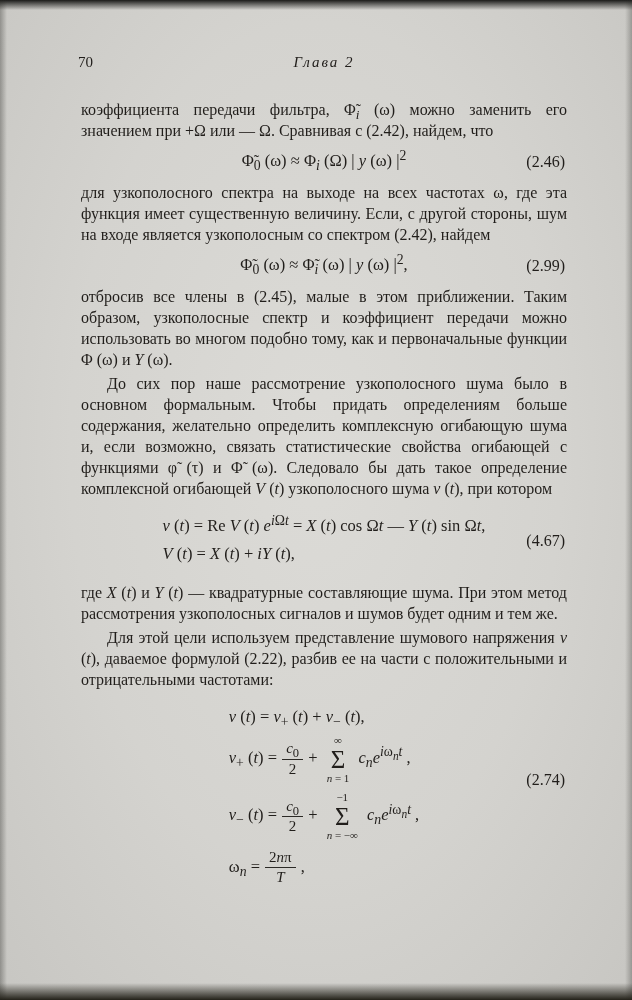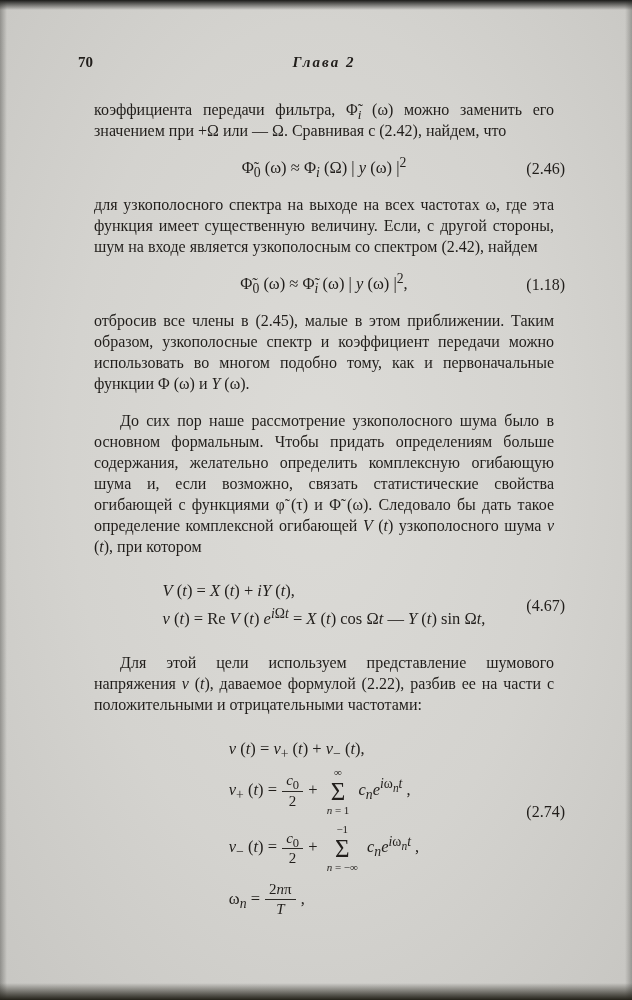--- a/index.html
+++ b/index.html
@@ -20,26 +20,26 @@
   .scan::after {
     content:""; position:absolute; bottom:0; left:0; right:0; height:17px;
     background:linear-gradient(rgba(30,30,28,0), #232119);
   }
   .edge-l, .edge-r { position:absolute; top:0; bottom:0; width:7px; }
   .edge-l { left:0;  background:linear-gradient(to right, rgba(40,40,36,.35), rgba(40,40,36,0)); }
   .edge-r { right:0; background:linear-gradient(to left,  rgba(40,40,36,.30), rgba(40,40,36,0)); }
 
   .page-col { position:absolute; left:78px; top:54px; width:492px; }
 
-  .running-head { position:relative; text-align:center; font-size:15px; margin-bottom:28px;font-weight:bold; }
+  .running-head { position:relative; text-align:center; font-size:15px; margin-bottom:28px; }
   .folio { position:absolute; left:0; top:0; }
   .chap  { font-style:italic; letter-spacing:2px;text-align:right; }
 
   .body-text { font-size:16px; line-height:21px; text-align:justify; }
-  p.para { margin:16px; }
+  p.para { margin:3px; }
   p.indent { text-indent:26px; }
 
   .eq, .eq-group { position:relative; text-align:center; font-size:16.5px; margin:9px 0 11px; }
   .eq-num {
     position:absolute; right:5px; top:50%; transform:translateY(-50%);
     font-size:16px; font-style:normal;
   }
   .eq-group.num-high .eq-num { top:41%; }
   .eq-lines { display:inline-block; text-align:left; }
   .eq-line { margin:7px 0; white-space:nowrap; }
@@ -74,35 +74,36 @@
 
       <div class="eq">
         <span class="eq-body">Φ̃<sub>0</sub> (ω) ≈ Φ<sub><i>i</i></sub> (Ω) | <i>y</i> (ω) |<sup>2</sup></span>
         <span class="eq-num">(2.46)</span>
       </div>
 
       <p class="para">для узкополосного спектра на выходе на всех частотах ω, где эта функция имеет существенную величину. Если, с другой стороны, шум на входе является узкополосным со спектром (2.42), найдем</p>
 
       <div class="eq">
         <span class="eq-body">Φ̃<sub>0</sub> (ω) ≈ Φ̃<sub><i>i</i></sub> (ω) | <i>y</i> (ω) |<sup>2</sup>,</span>
-        <span class="eq-num">(1.18)</span>
+        <span class="eq-num">(2.99)</span>
       </div>
 
       <p class="para">отбросив все члены в (2.45), малые в этом приближении. Таким образом, узкополосные спектр и коэффициент передачи можно использовать во многом подобно тому, как и первоначальные функции Φ (ω) и <i>Y</i> (ω).</p>
 
       <p class="para indent">До сих пор наше рассмотрение узкополосного шума было в основном формальным. Чтобы придать определениям больше содержания, желательно определить комплексную огибающую шума и, если возможно, связать статистические свойства огибающей с функциями φ̃ (τ) и Φ̃ (ω). Следовало бы дать такое определение комплексной огибающей <i>V</i> (<i>t</i>) узкополосного шума <i>v</i> (<i>t</i>), при котором</p>
 
       <div class="eq-group">
         <div class="eq-lines">
+          <div class="eq-line"><i>v</i> (<i>t</i>) = Re <i>V</i> (<i>t</i>) <i>e</i><sup><i>i</i>Ω<i>t</i></sup> = <i>X</i> (<i>t</i>) cos Ω<i>t</i> — <i>Y</i> (<i>t</i>) sin Ω<i>t</i>,</div>
           <div class="eq-line"><i>V</i> (<i>t</i>) = <i>X</i> (<i>t</i>) + <i>iY</i> (<i>t</i>),</div>
-          <div class="eq-line"><i>v</i> (<i>t</i>) = Re <i>V</i> (<i>t</i>) <i>e</i><sup><i>i</i>Ω<i>t</i></sup> = <i>X</i> (<i>t</i>) cos Ω<i>t</i> — <i>Y</i> (<i>t</i>) sin Ω<i>t</i>,</div>
         </div>
         <span class="eq-num">(4.67)</span>
       </div>
 
+      <p class="para">где <i>X</i> (<i>t</i>) и <i>Y</i> (<i>t</i>) — квадратурные составляющие шума. При этом метод рассмотрения узкополосных сигналов и шумов будет одним и тем же.</p>
 
       <p class="para indent">Для этой цели используем представление шумового напряжения <i>v</i> (<i>t</i>), даваемое формулой (2.22), разбив ее на части с положительными и отрицательными частотами:</p>
 
       <div class="eq-group num-high">
         <div class="eq-lines">
           <div class="eq-line"><i>v</i> (<i>t</i>) = <i>v</i><sub>+</sub> (<i>t</i>) + <i>v</i><sub>−</sub> (<i>t</i>),</div>
           <div class="eq-line"><i>v</i><sub>+</sub> (<i>t</i>) = <span class="frac"><span class="fn"><i>c</i><sub>0</sub></span><span class="fd">2</span></span> + <span class="bigop">
                 <span class="lt">∞</span>
                 <span class="sg">Σ</span>
                 <span class="lb"><i>n</i> = 1</span>

